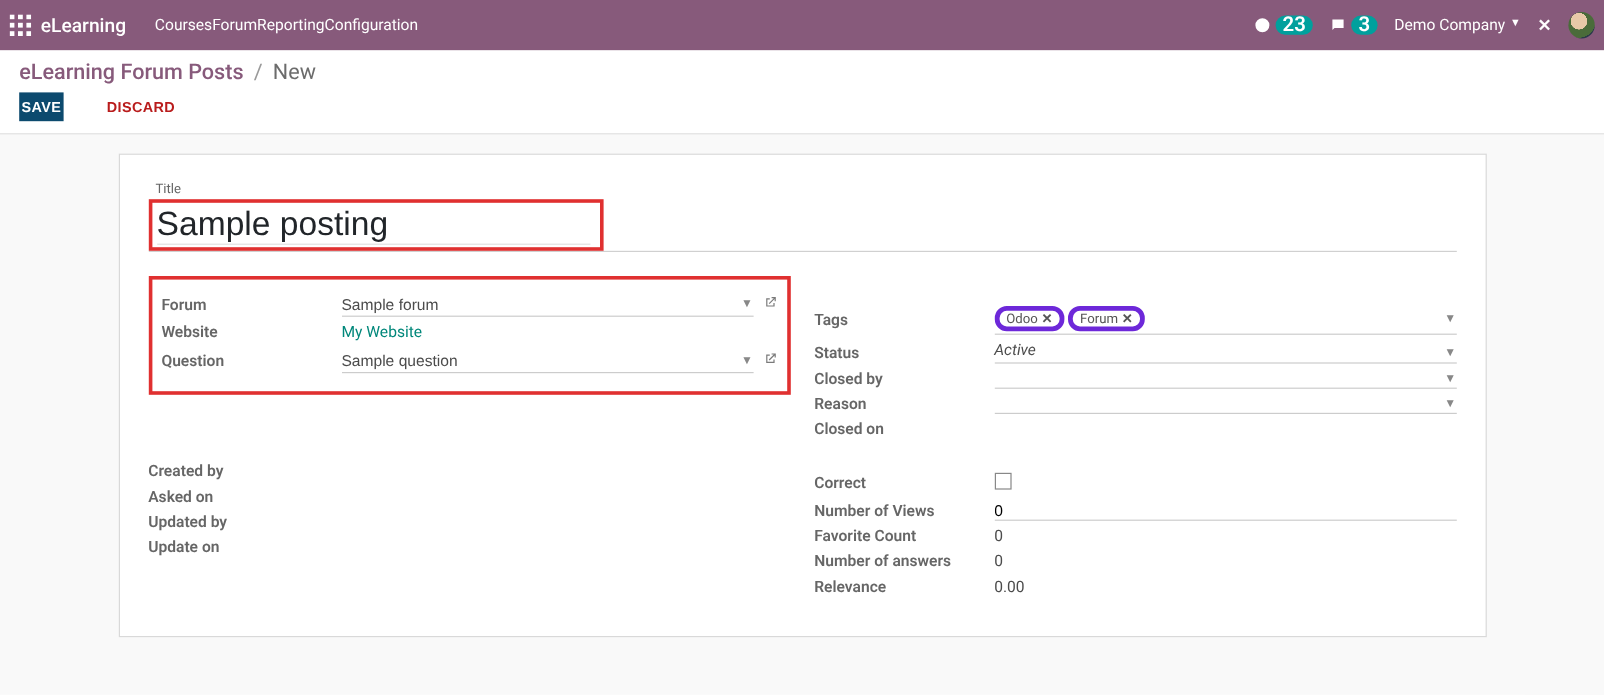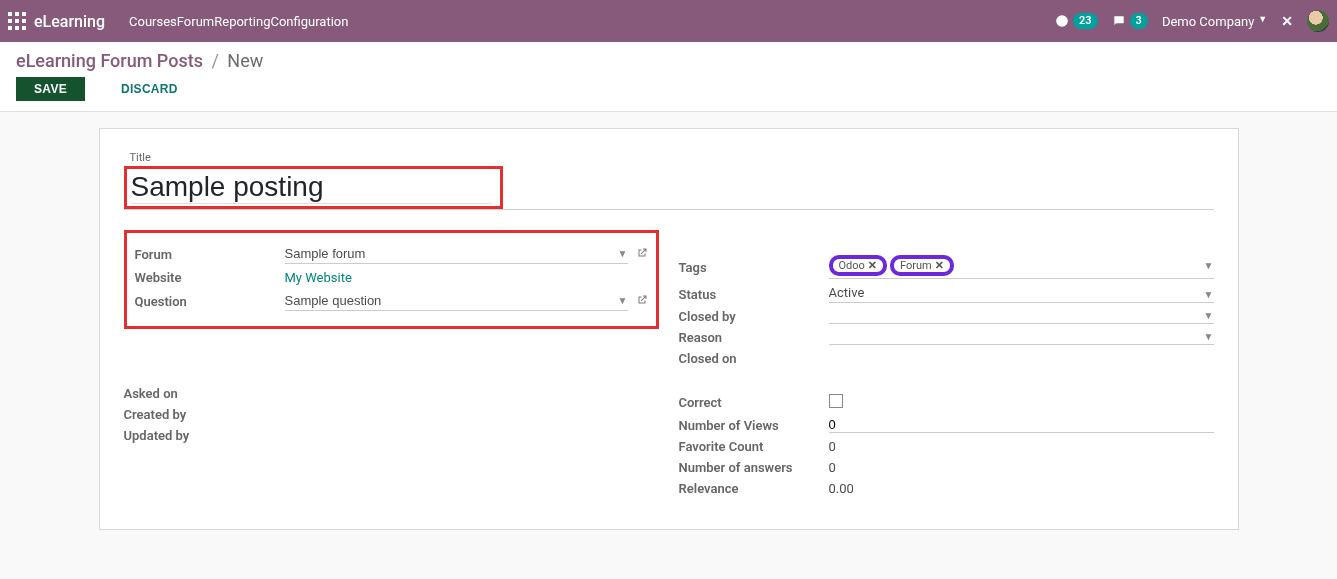--- a/index.html
+++ b/index.html
@@ -7,35 +7,35 @@
   
   
   .navbar { background: #875a7b; color: #fff; height: 42px; display: flex; align-items: center; padding: 0 8px; }
   .apps-icon { width: 18px; height: 18px; margin-right: 8px; display:flex; align-items:center; justify-content:center; cursor:pointer;}
   .brand { font-size: 16px; font-weight: 500; margin-right: 24px; }
   .nav-menu { display: flex; }
   .nav-item { color: #fff; font-size: 13px; cursor: pointer; }
   .nav-spacer { flex: 1; }
   .nav-right { display: flex; align-items: center; gap: 14px; }
   .badge-wrap { display: flex; align-items: center; gap: 4px; color:#fff; cursor:pointer;}
-  .badge { background: #00a09d; border-radius: 9px; padding: 0 6px; font-size: 11px; line-height: 16px; color:#fff; font-weight:600;}
+  .badge { background: #00a09d; border-radius: 9px; padding: 0 6px; font-size: 17px; line-height: 16px; color:#fff; font-weight:600;}
   .badge-wrap svg { width:14px; height:14px; fill:#fff;}
   .company { display:flex; align-items:flex-start; gap:4px; cursor:pointer;}
   .close-x { cursor:pointer; font-weight:bold; font-size:14px;}
   .avatar { width: 22px; height: 22px; border-radius: 50%; background: radial-gradient(circle at 40% 35%, #e8c9a8 0 35%, #4a6b3a 36% 70%, #2a3a4a 71% 100%); cursor:pointer;}
 
   
   .control-area { background:#fff; border-bottom:1px solid #e0e0e0; padding: 8px 16px 10px 16px;}
   .breadcrumb { font-size: 18px; color:#7a7a7a; margin-bottom:6px;}
   .breadcrumb .bc-link { color:#875a7b; font-weight:500; cursor:pointer;}
   .breadcrumb .sep { color:#999; margin: 0 4px; }
   .breadcrumb .current { color:#6c6c6c; }
   .action-row { display:flex; align-items:center; gap:12px;}
-  .btn-save { background:#14532d; color:#fff; border:none; padding:5px 18px; font-weight:600; font-size:12px; cursor:pointer; letter-spacing:0.3px;}
-  .btn-discard { background:none; border:none; color:#0f766e; font-weight:600; font-size:12px; cursor:pointer; letter-spacing:0.3px;padding-left:24px;}
+  .btn-save { background:#0c4a6e; color:#fff; border:none; padding:5px 2px; font-weight:600; font-size:12px; cursor:pointer; letter-spacing:0.3px;}
+  .btn-discard { background:none; border:none; color:#b91c1c; font-weight:600; font-size:12px; cursor:pointer; letter-spacing:0.3px;padding-left:24px;}
 
   
   .sheet-wrap { padding: 16px 0 40px 0; display:flex; justify-content:center; }
   .sheet { background:#fff; border:1px solid #d9d9d9; width: 1140px; padding: 22px 24px 30px 24px; }
 
   .title-label { font-size:11px; color:#666; font-weight:400; margin-left:6px;}
   .title-box { border:3px solid #e03030; display:inline-block; padding: 2px 8px 2px 4px; margin-top:2px;}
   .title-input { font-size:28px; font-weight:500; color:#212529; border:none; border-bottom:1px solid #e0e0e0; width:100%; background:transparent; outline:none;}
   .title-row { border-bottom:1px solid #d0d0d0; padding-bottom:0; margin-bottom:18px;}
 
@@ -49,21 +49,21 @@
   .m2o { display:flex; align-items:center; gap:4px; border-bottom:1px solid #ccc; }
   .m2o-input { flex:1; border:none; background:transparent; outline:none; font-size:13px; color:#4c4c4c; padding:2px 0;}
   .caret { color:#888; cursor:pointer; font-size:10px;}
   .ext-link { color:#7a7a7a; cursor:pointer; margin-left:4px;}
   .ext-link svg{width:12px;height:12px;fill:#7a7a7a;}
   .link-val { color:#00877a; cursor:pointer;}
   .tag { display:inline-flex; align-items:center; gap:3px; border:4px solid #6d28d9; border-radius:10px; padding:0 6px; font-size:11px; color:#555; margin-right:3px;}
   .tag .x { cursor:pointer; font-weight:bold;}
   .tags-row { display:flex; align-items:center; border-bottom:1px solid #ccc; padding-bottom:2px;}
   .tags-row .caret { margin-left:auto;}
-  .select-look { display:flex; align-items:flex-end; border-bottom:1px solid #ccc; padding-bottom:2px;}
+  .select-look { display:flex; align-items:flex-end; border-bottom:1px solid #ccc; padding-bottom:2px;font-style:italic;}
   .select-look span.val{flex:1;}
   .num-input { border:none; border-bottom:1px solid #ccc; background:transparent; outline:none; width:100%; font-size:13px;}
   .readonly { color:#4c4c4c;}
   .checkbox { width:14px; height:14px; border:1px solid #888; display:inline-block; cursor:pointer;}
 
   .spacer-row td { height:22px; }
 </style>
 </head>
 <body>
 
@@ -179,29 +179,33 @@
                 </div>
               </td>
             </tr>
           </tbody>
             </table>
         </div>
 
         <table class="fields" style="margin-top:54px;">
           <tbody>
               <tr>
+                <td class="label">Created by</td>
+                <td></td>
+              </tr>
+          <tr>
                 <td class="label">Asked on</td>
                 <td></td>
               </tr>
           <tr>
-                <td class="label">Created by</td>
-                <td></td>
-              </tr>
-          <tr>
                 <td class="label">Updated by</td>
+                <td></td>
+              </tr>
+          <tr>
+                <td class="label">Update on</td>
                 <td></td>
               </tr>
         </tbody>
           </table>
       </div>
 
       <div class="col">
         <table class="fields" style="margin-top:24px;">
           <tbody>
               <tr>

